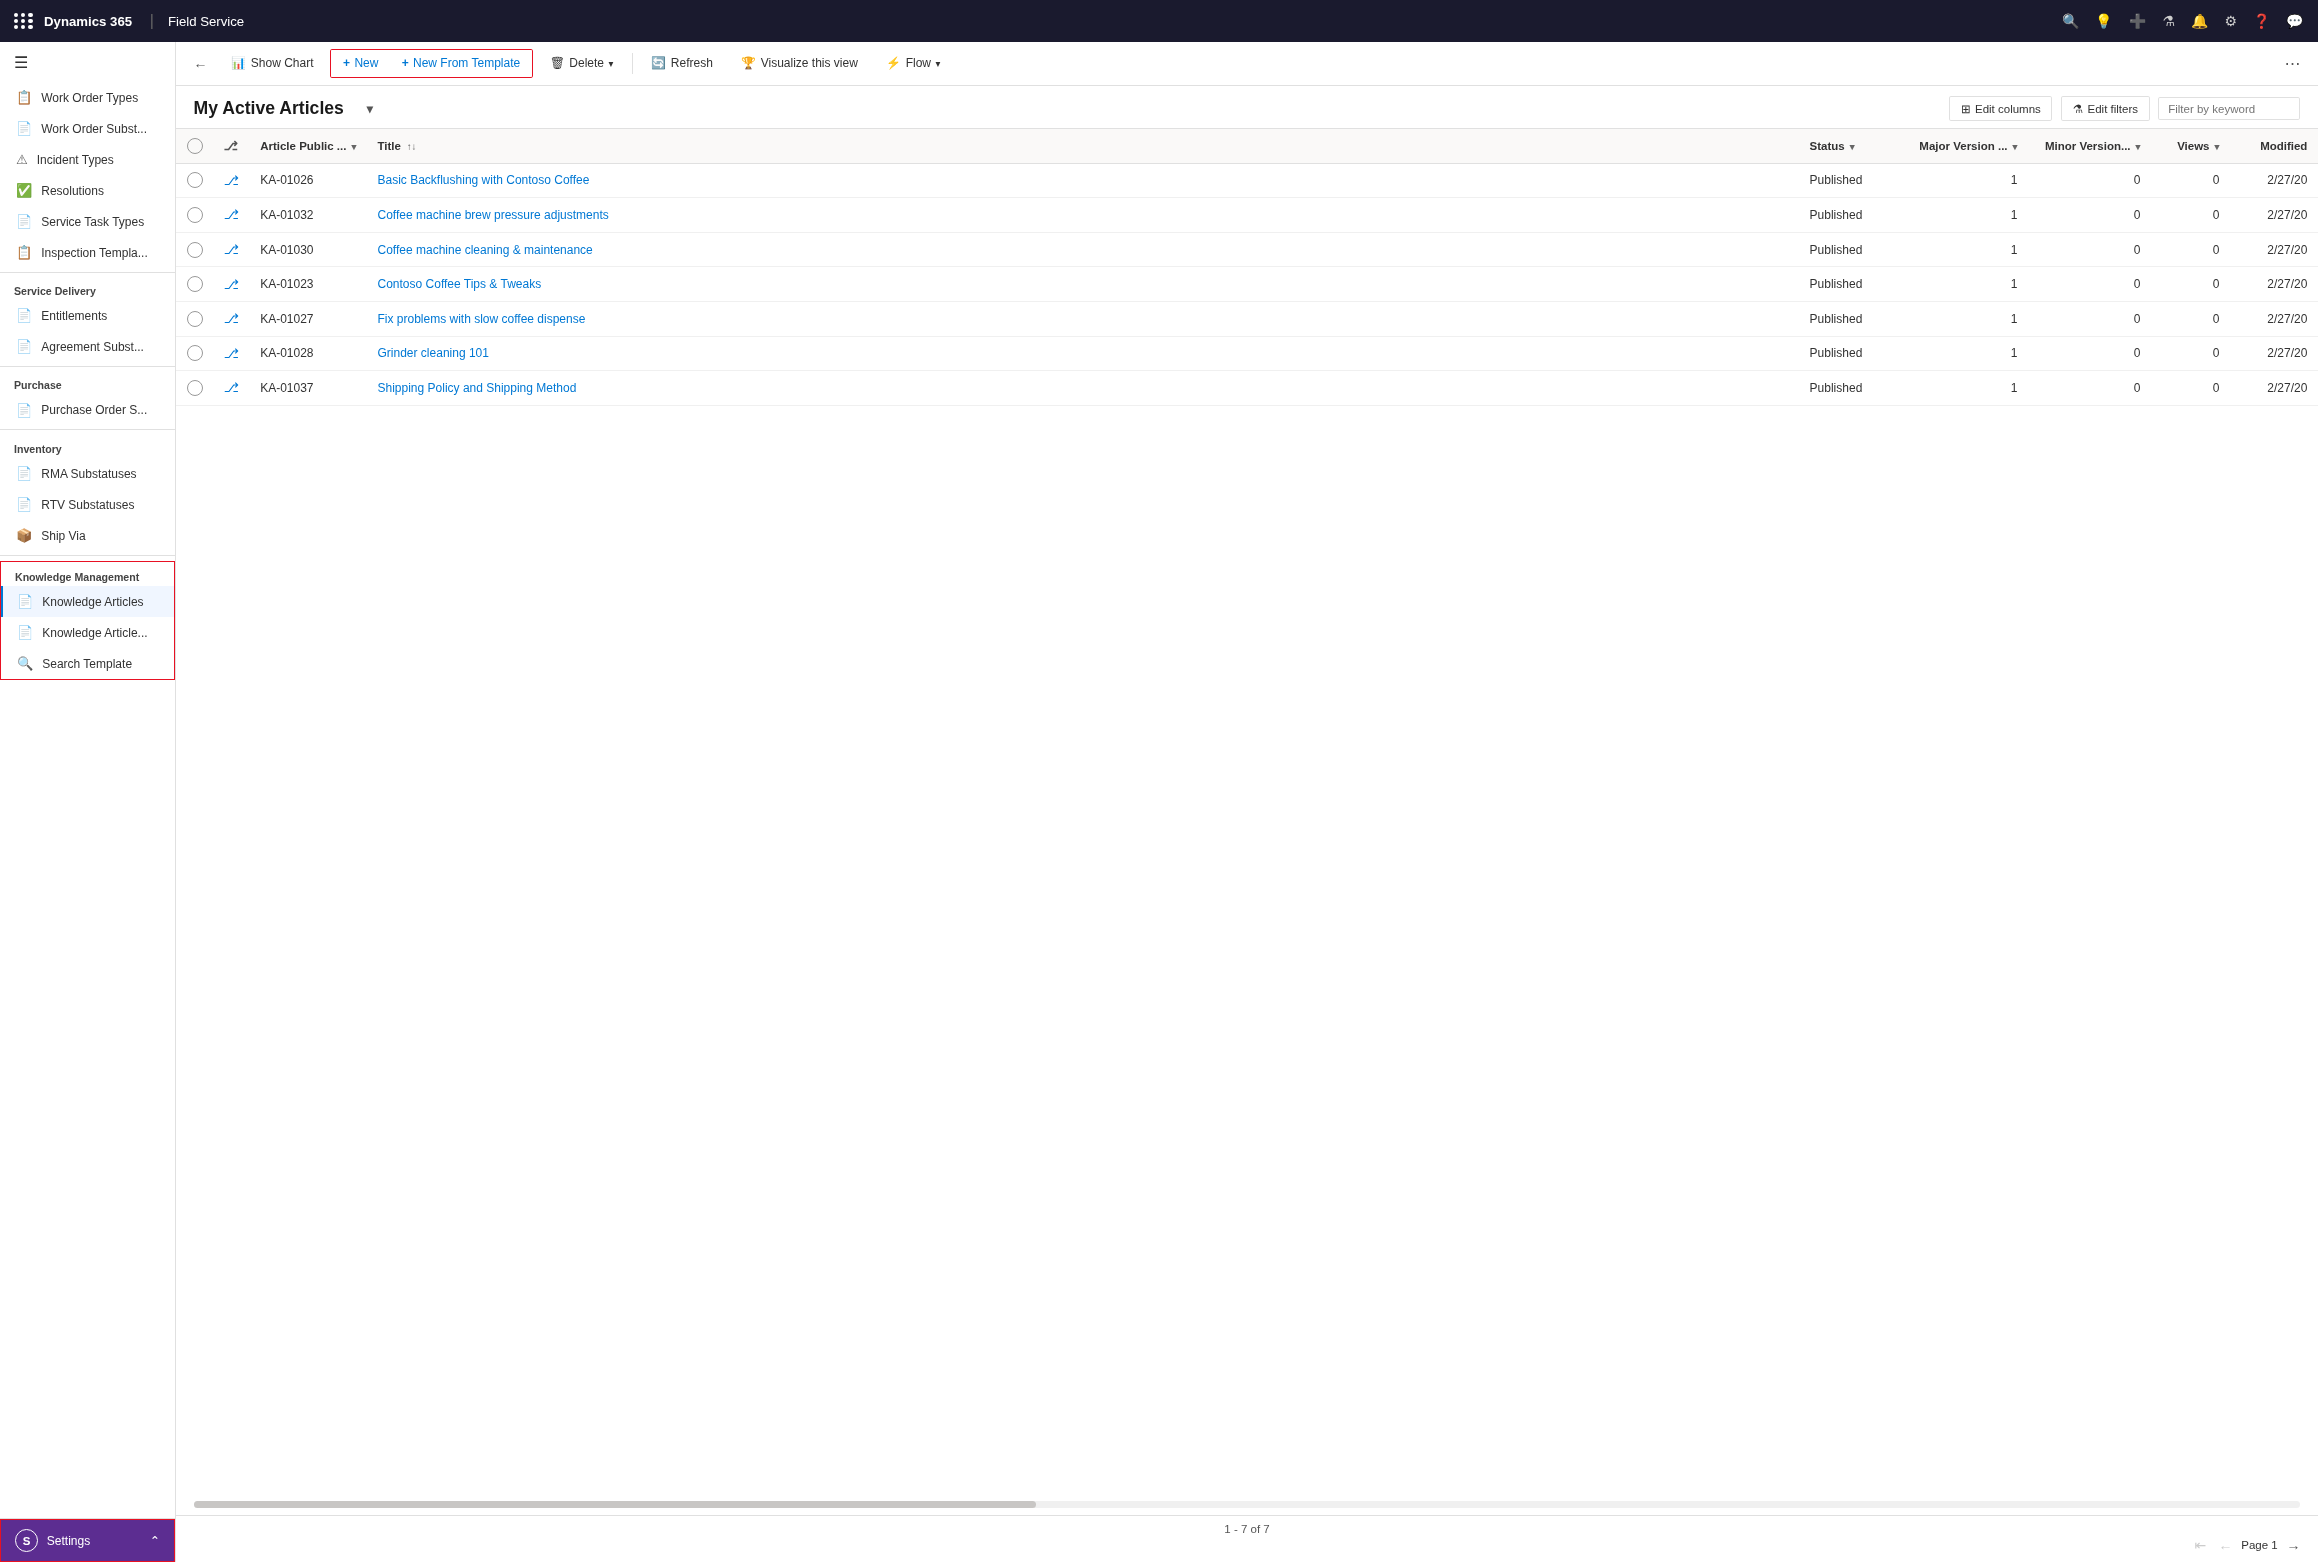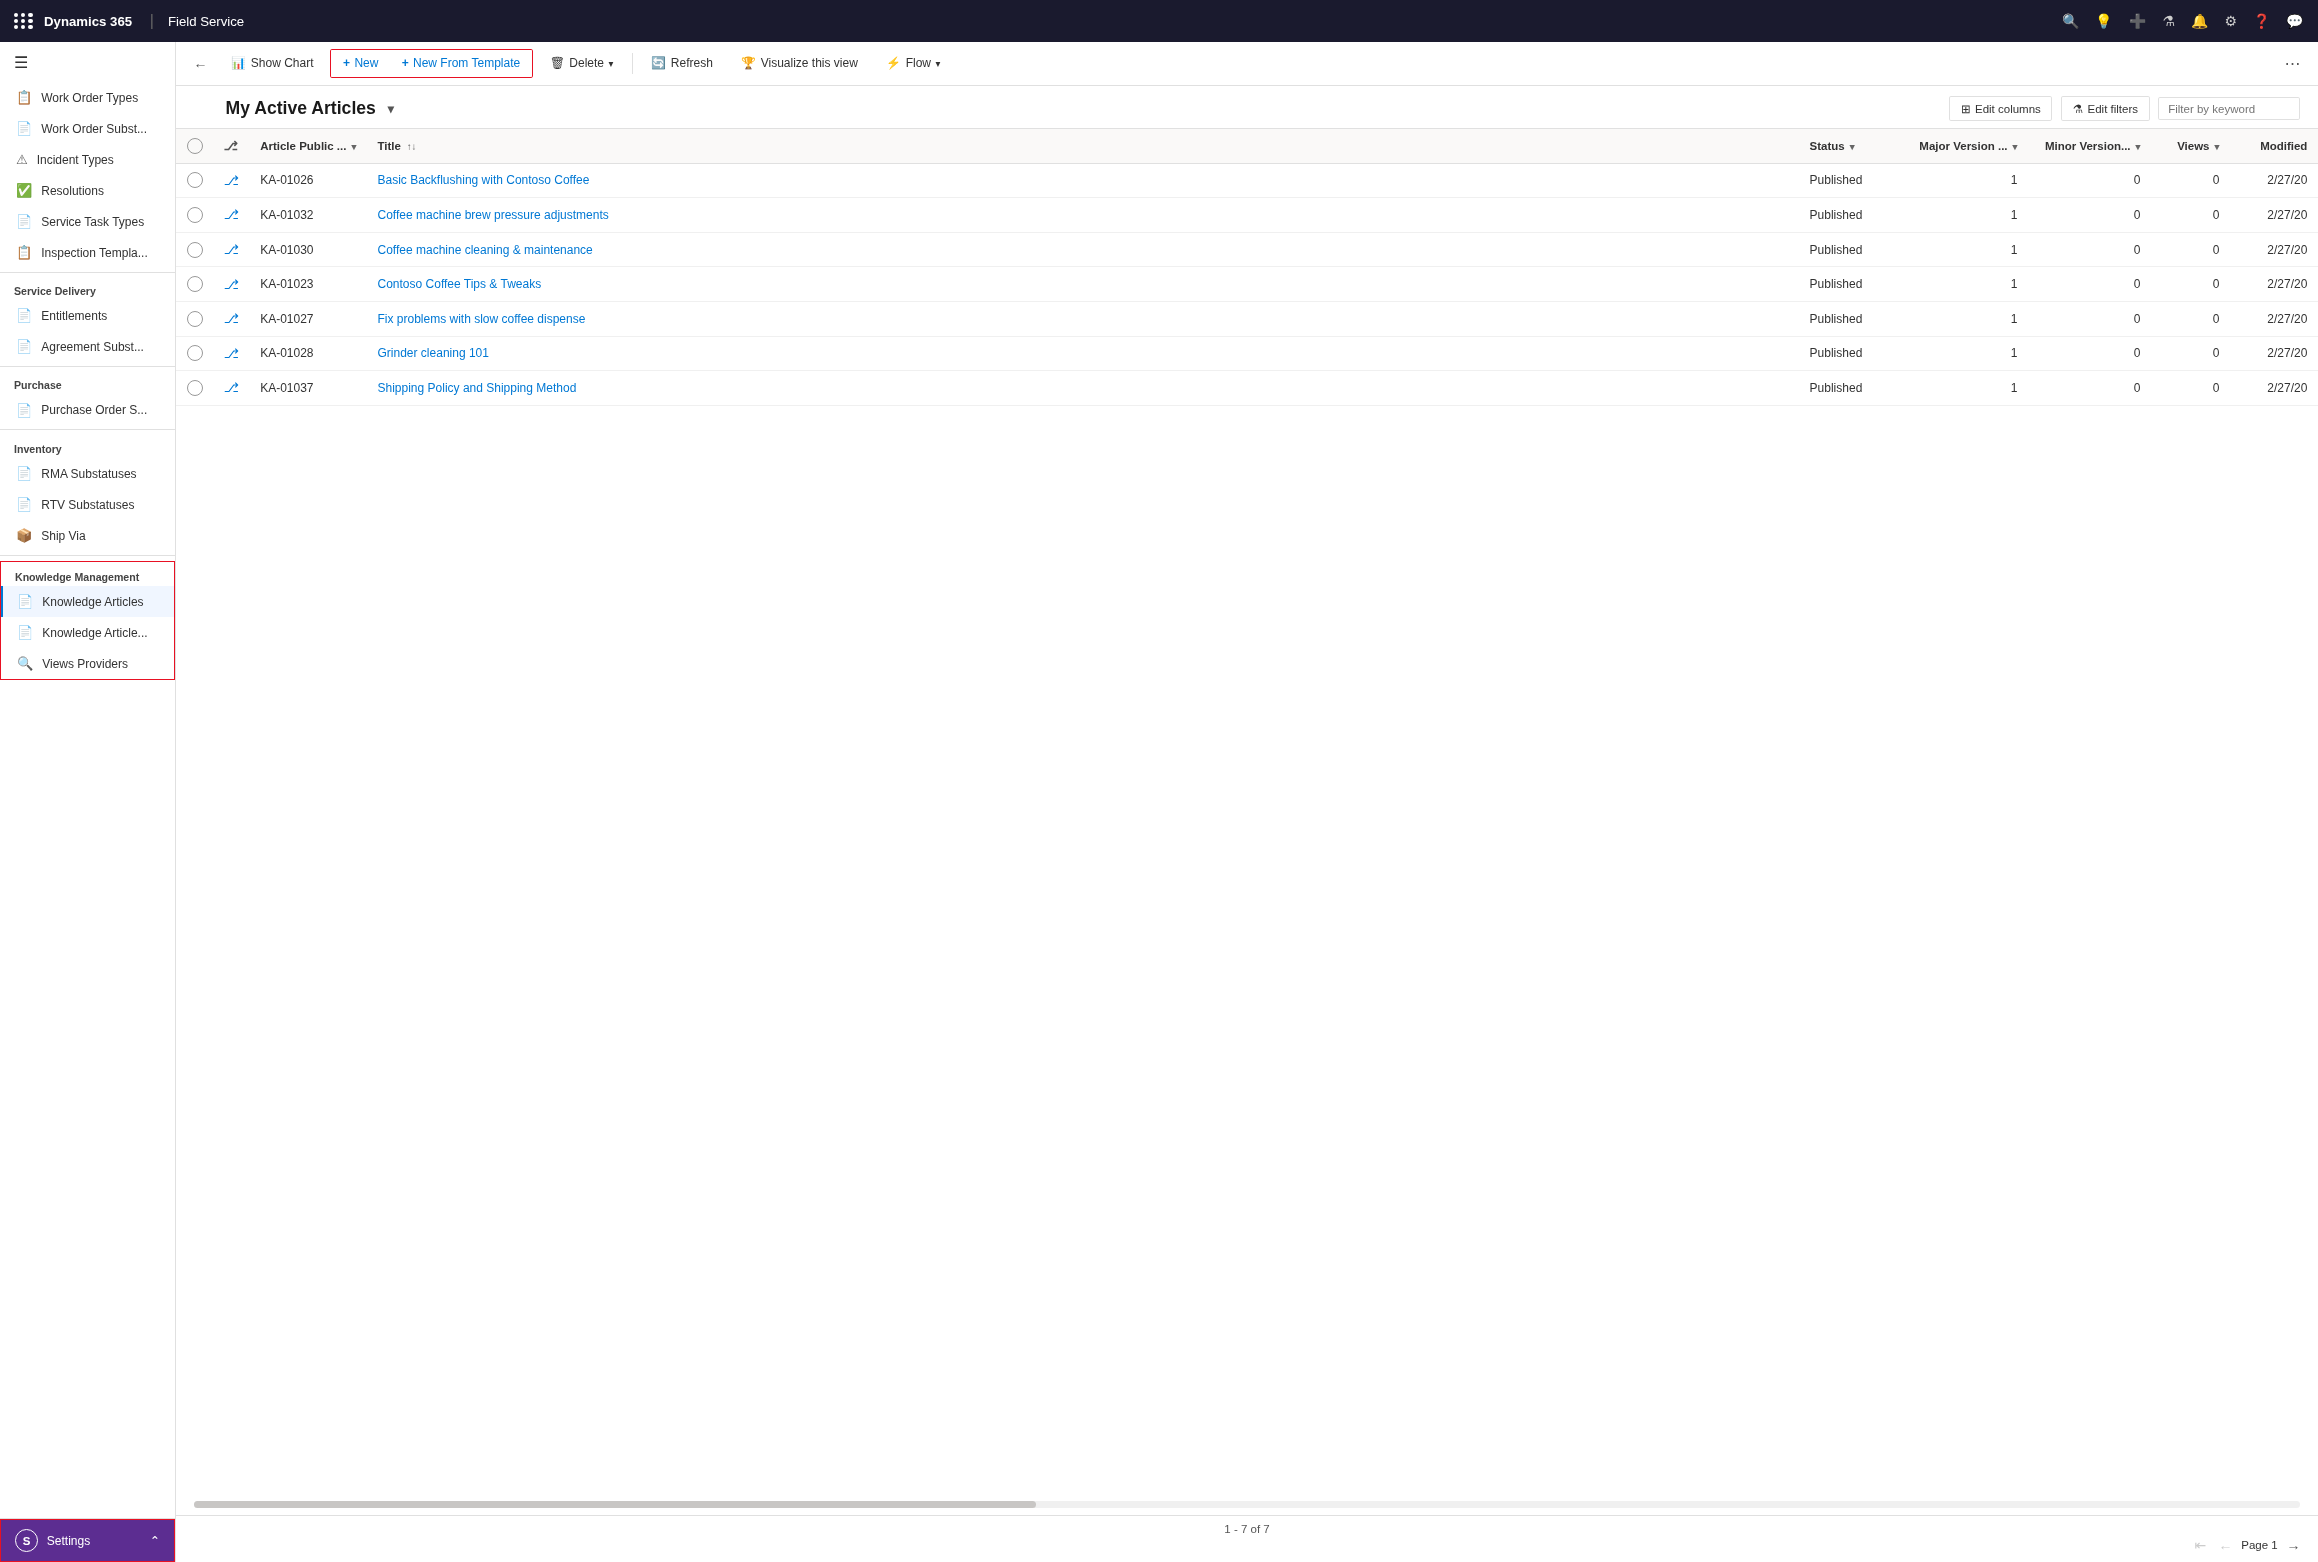--- a/index.html
+++ b/index.html
@@ -131,22 +131,21 @@
       align-items: center;
       padding: 10.6px 17.6px 7px;
       border-bottom: 0.9px solid #e0e0e0;
     }
     .view-title {
       font-size: 17.6px;
       font-weight: 600;
       color: #1a1a1a;
       display: flex;
       align-items: center;
-      gap: 12px;
-      margin-left: 32px;
+      gap: 23px;
     }
     .view-title .chevron { font-size: 12.3px; color: #555; }
     .view-actions { margin-left: auto; display: flex; align-items: center; gap: 8.8px; }
     .view-action-btn {
       display: flex; align-items: center; gap: 4.4px;
       padding: 4.4px 10.6px;
       border: 0.9px solid #e0e0e0;
       background: #fff;
       cursor: pointer;
       font-size: 11.5px;
@@ -327,21 +326,21 @@
       <div class="sidebar-item active">
         <span class="icon">📄</span>
         <span>Knowledge Articles</span>
       </div>
       <div class="sidebar-item">
         <span class="icon">📄</span>
         <span>Knowledge Article...</span>
       </div>
       <div class="sidebar-item">
         <span class="icon">🔍</span>
-        <span>Views Providers</span>
+        <span>Search Template</span>
       </div>
     </div>
 
     <div class="sidebar-bottom">
       <div class="sidebar-settings-item" style="border: 1.8px solid #e81123;">
         <div class="sidebar-settings-avatar">
           <span>S</span>
         </div>
         <span>Settings</span>
         <span style="margin-left:auto; font-size:12.3px;">⌃</span>

